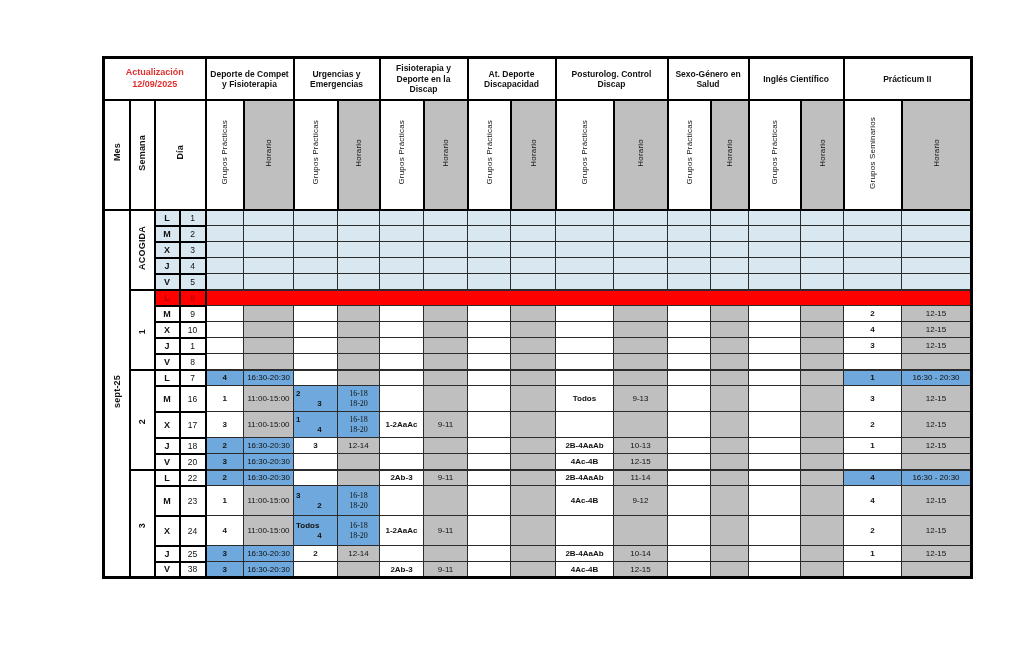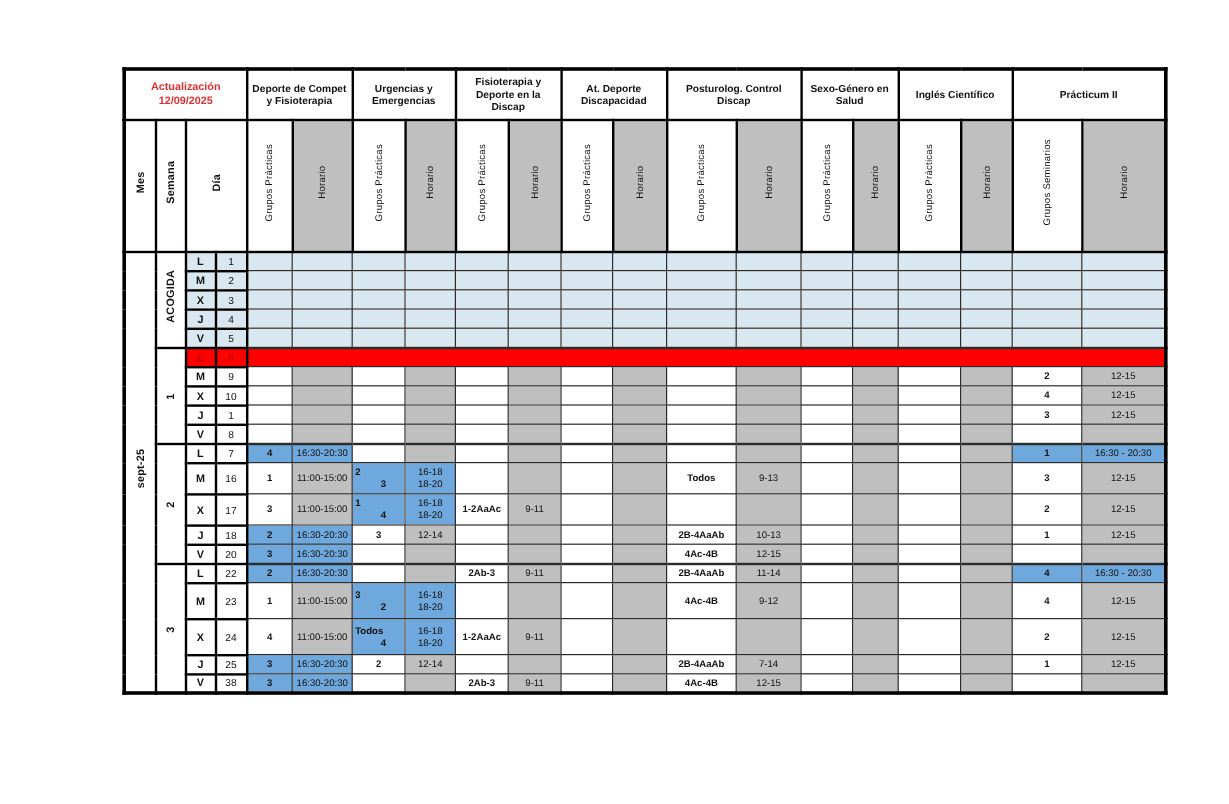--- a/index.html
+++ b/index.html
@@ -20,21 +20,21 @@
   td.dn{border:2px solid #000;font-size:8.5px;background:#fff;}
   td.g{font-size:8px;font-weight:bold;background:#fff;}
   td.h{font-size:8px;font-weight:normal;background:#bfbfbf;}
   td.acog{background:#d9e8f0;}
   td.blue{background:#6fa8dc;}
   td.redc{background:#fe0000;}
   td.redd{background:#fe0000;color:#b30000;}
   tr.wk>td{border-top-width:2px;}
   .stag .a{display:block;text-align:left;padding-left:2px;line-height:1.25;}
   .stag .c{display:block;text-align:center;line-height:1.25;padding-left:8px;}
-  .two span{display:block;line-height:1.25;}
+  .two span{display:block;line-height:1.25;font-family:Liberation Serif, serif;}
 </style>
 </head>
 <body>
 
 <div class="sheet">
 <table>
   <colgroup>
     <col style="width:26px">
         <col style="width:25px">
         <col style="width:25px">
@@ -489,21 +489,21 @@
           <td class="dn">25</td>
           <td class="g blue">3</td>
           <td class="h blue">16:30-20:30</td>
           <td class="g">2</td>
           <td class="h">12-14</td>
           <td class="g"></td>
           <td class="h"></td>
           <td class="g"></td>
           <td class="h"></td>
           <td class="g">2B-4AaAb</td>
-          <td class="h">7-14</td>
+          <td class="h">10-14</td>
           <td class="g"></td>
           <td class="h"></td>
           <td class="g"></td>
           <td class="h"></td>
           <td class="g">1</td>
           <td class="h">12-15</td>
         </tr>
         <tr style="height: 16px;">
           <td class="dl">V</td>
           <td class="dn">38</td>

